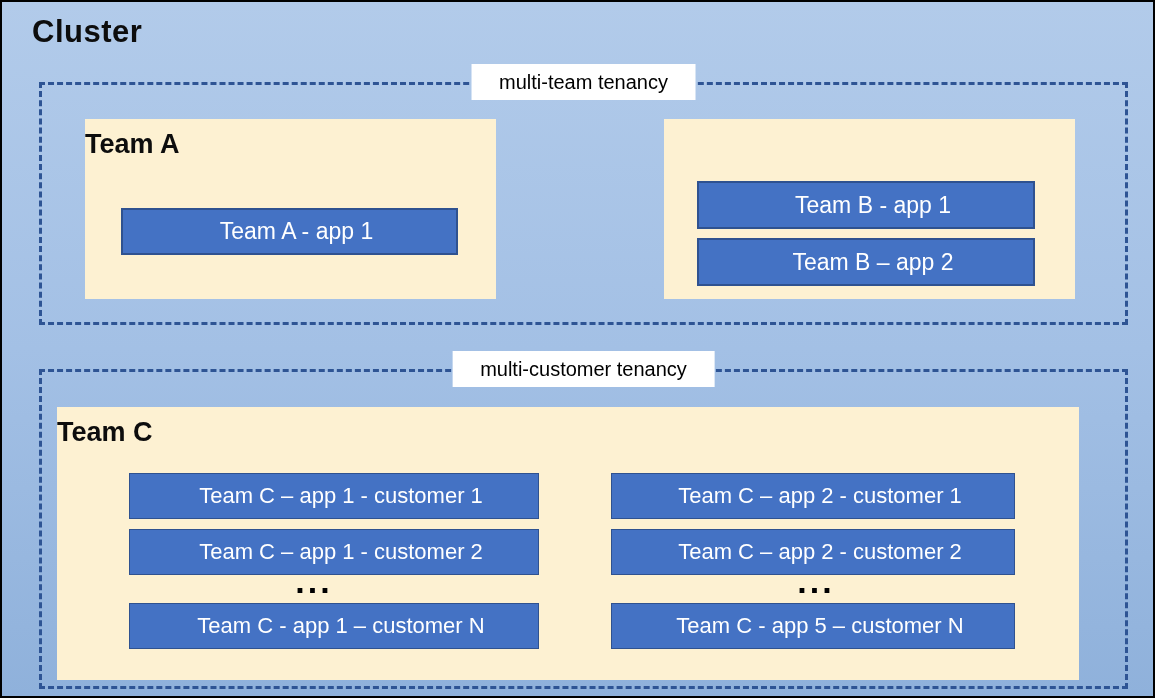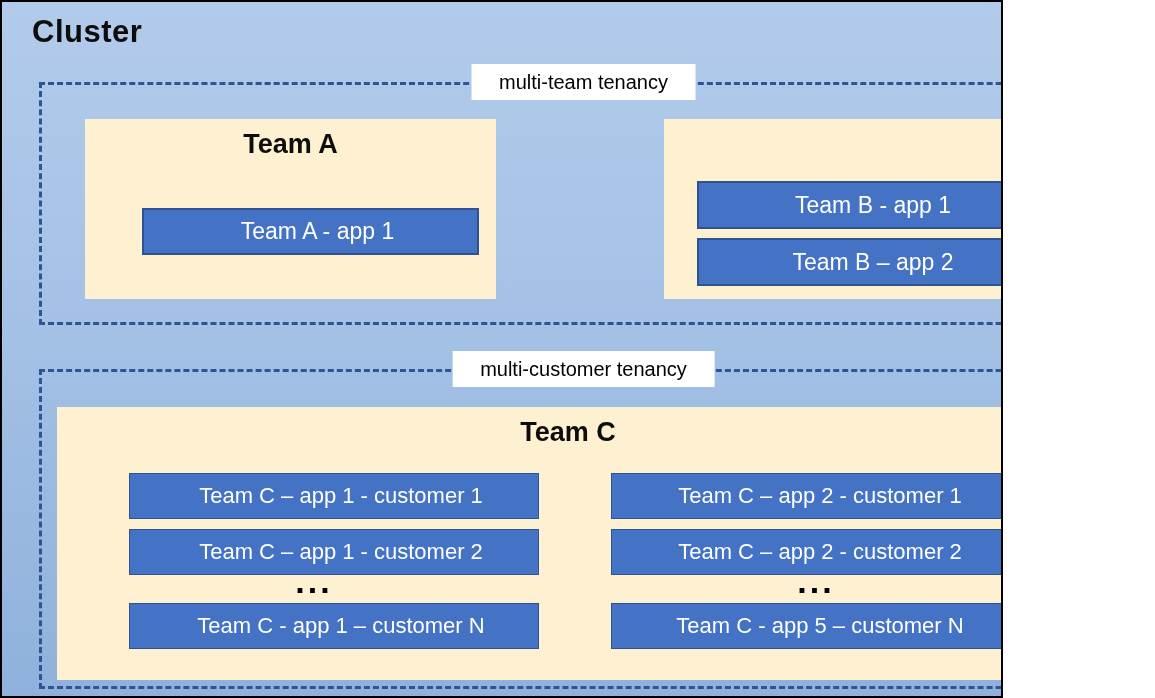--- a/index.html
+++ b/index.html
@@ -1,18 +1,18 @@
 <!DOCTYPE html>
 <html><head>
 <meta charset="utf-8">
 <style>
   html, body { margin: 0; padding: 0; background: #ffffff; }
   .canvas {
     position: relative;
-    width: 1003px;
+    width: 1155px;
     height: 698px;
     box-sizing: border-box;
     border: 2px solid #000000;
     background: linear-gradient(180deg, #b2cbea 0%, #a3c0e5 50%, #8fb1db 100%);
     font-family: "Liberation Sans", sans-serif;
     overflow: hidden;
   }
   .cluster-title {
     position: absolute;
     left: 30px;
@@ -49,41 +49,41 @@
     background: #fdf1d2;
     z-index: 1;
   }
   .team-panel.team-a { left: 83px;  top: 117px; width: 411px;  height: 180px; }
   .team-panel.team-b { left: 662px; top: 117px; width: 411px;  height: 180px; }
   .team-panel.team-c { left: 55px;  top: 405px; width: 1022px; height: 273px; }
   .team-title {
     position: absolute;
     left: 0; right: 0;
     top: 10px;
-    text-align: center;
+    text-align: left;
     font-size: 27px;
     font-weight: bold;
     color: #0d0d0d;
   }
   .app-box {
     position: absolute;
     box-sizing: border-box;
     background: #4472c4;
     border: 2px solid #2f5290;
     color: #ffffff;
     font-size: 23px;
     display: flex;
     align-items: center;
     justify-content: center;
     white-space: nowrap;
     text-align: center;
     padding-left: 14px;
   }
   
-  .app-a1 { left: 36px; top: 89px; width: 337px; height: 47px; margin-left: 21px; }
+  .app-a1 { left: 36px; top: 89px; width: 337px; height: 47px; }
   
   .app-b1 { left: 33px; top: 62px;  width: 338px; height: 48px; }
   .app-b2 { left: 33px; top: 119px; width: 338px; height: 48px; }
   
   .app-c { width: 410px; height: 46px; border-width: 1px; font-size: 22px; }
   .col1 .app-c { left: 72px; text-align: right; }
   .col2 .app-c { left: 554px; width: 404px; }
   .row-1 { top: 66px; }
   .row-2 { top: 122px; }
   .row-n { top: 196px; }

